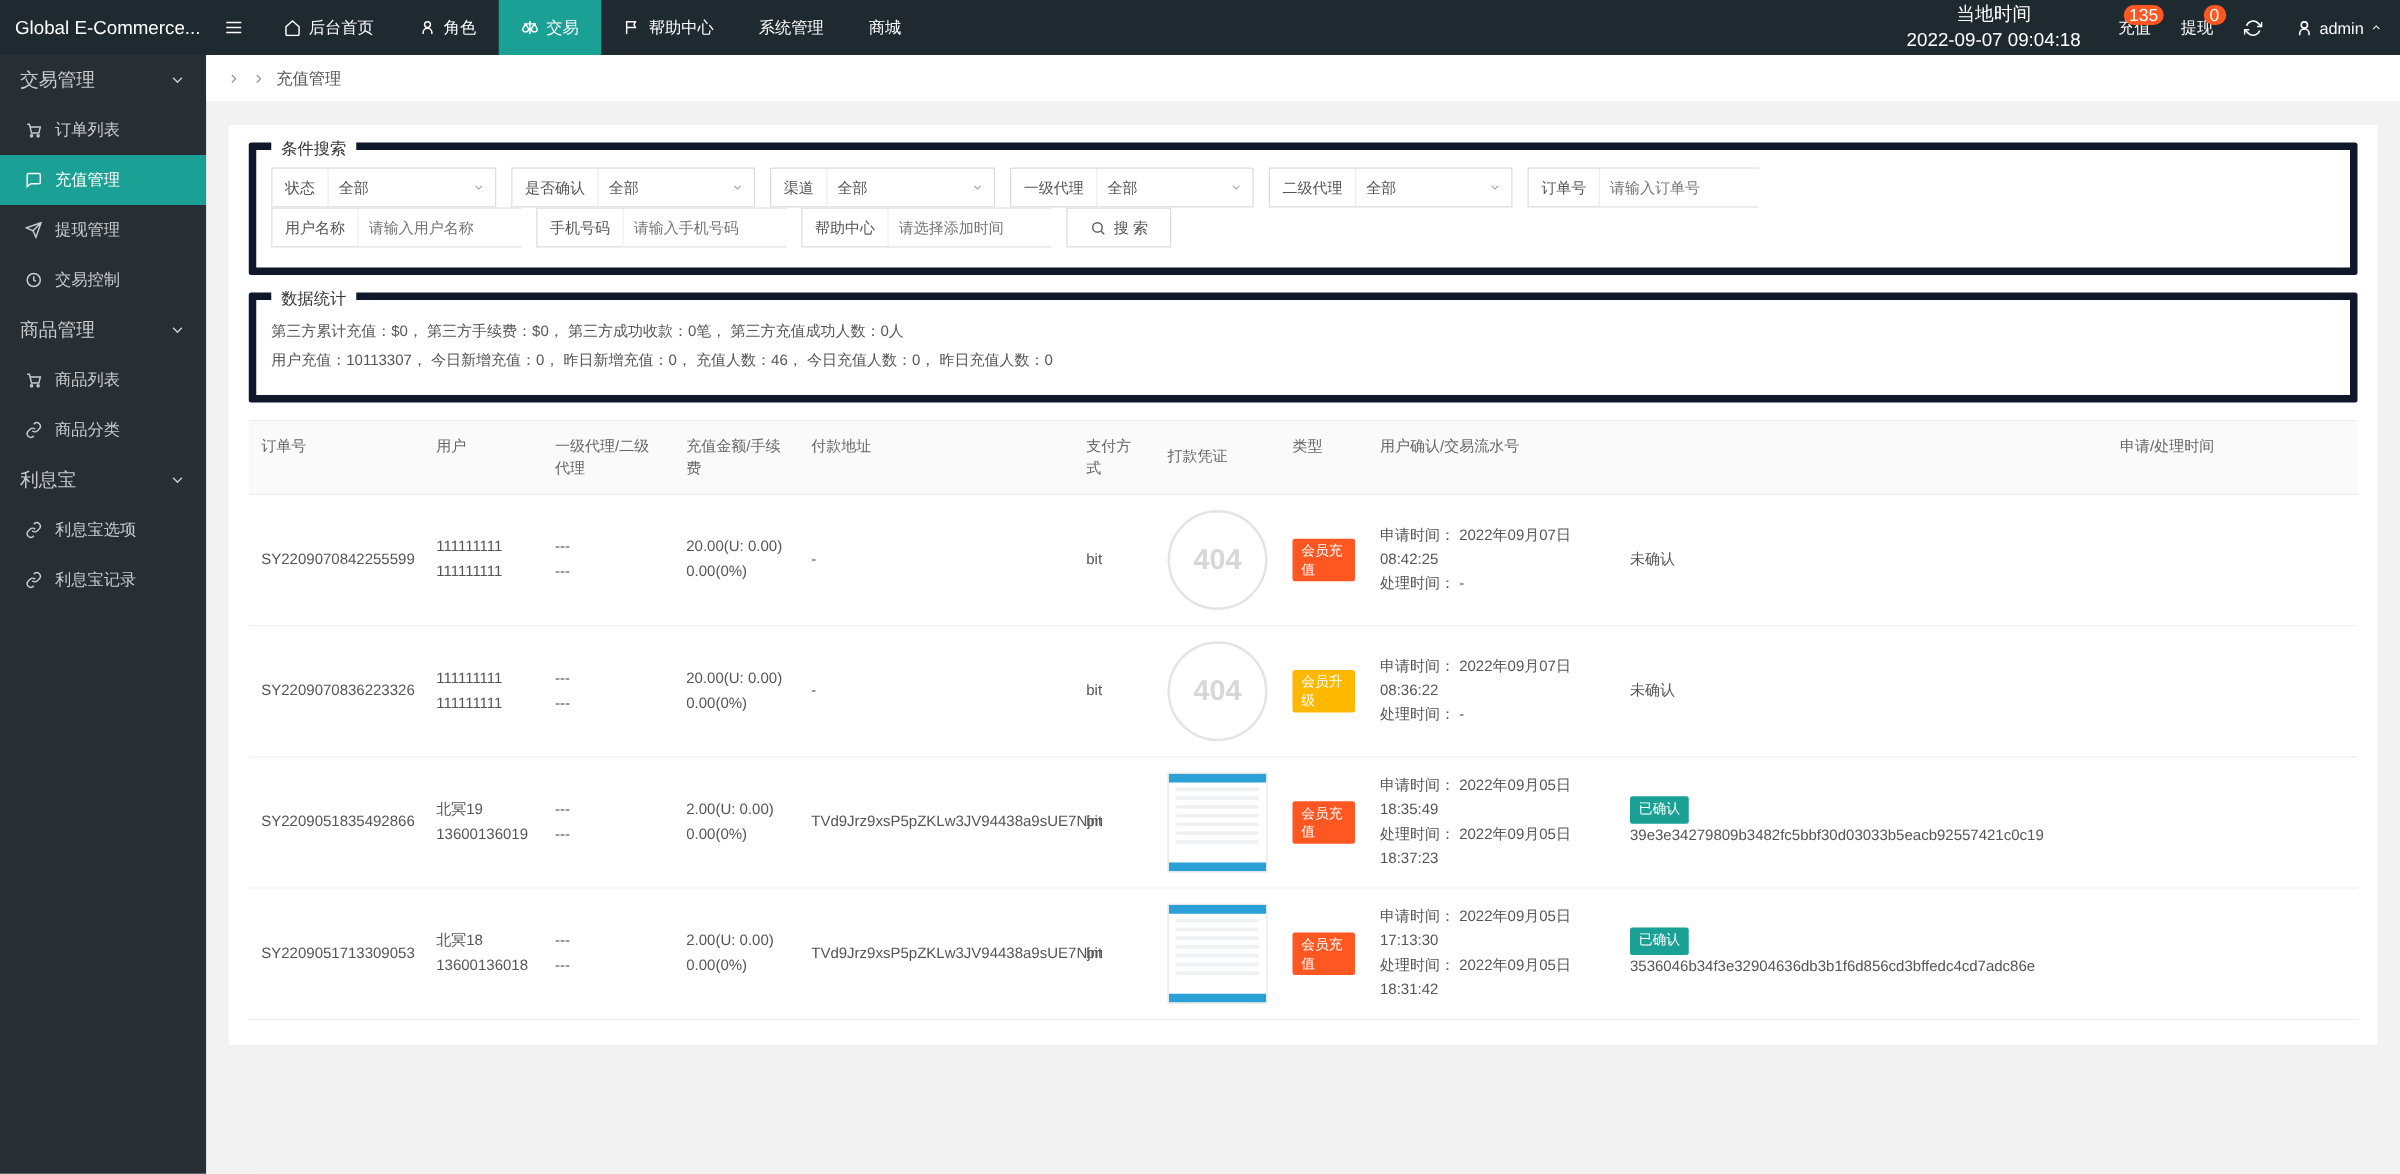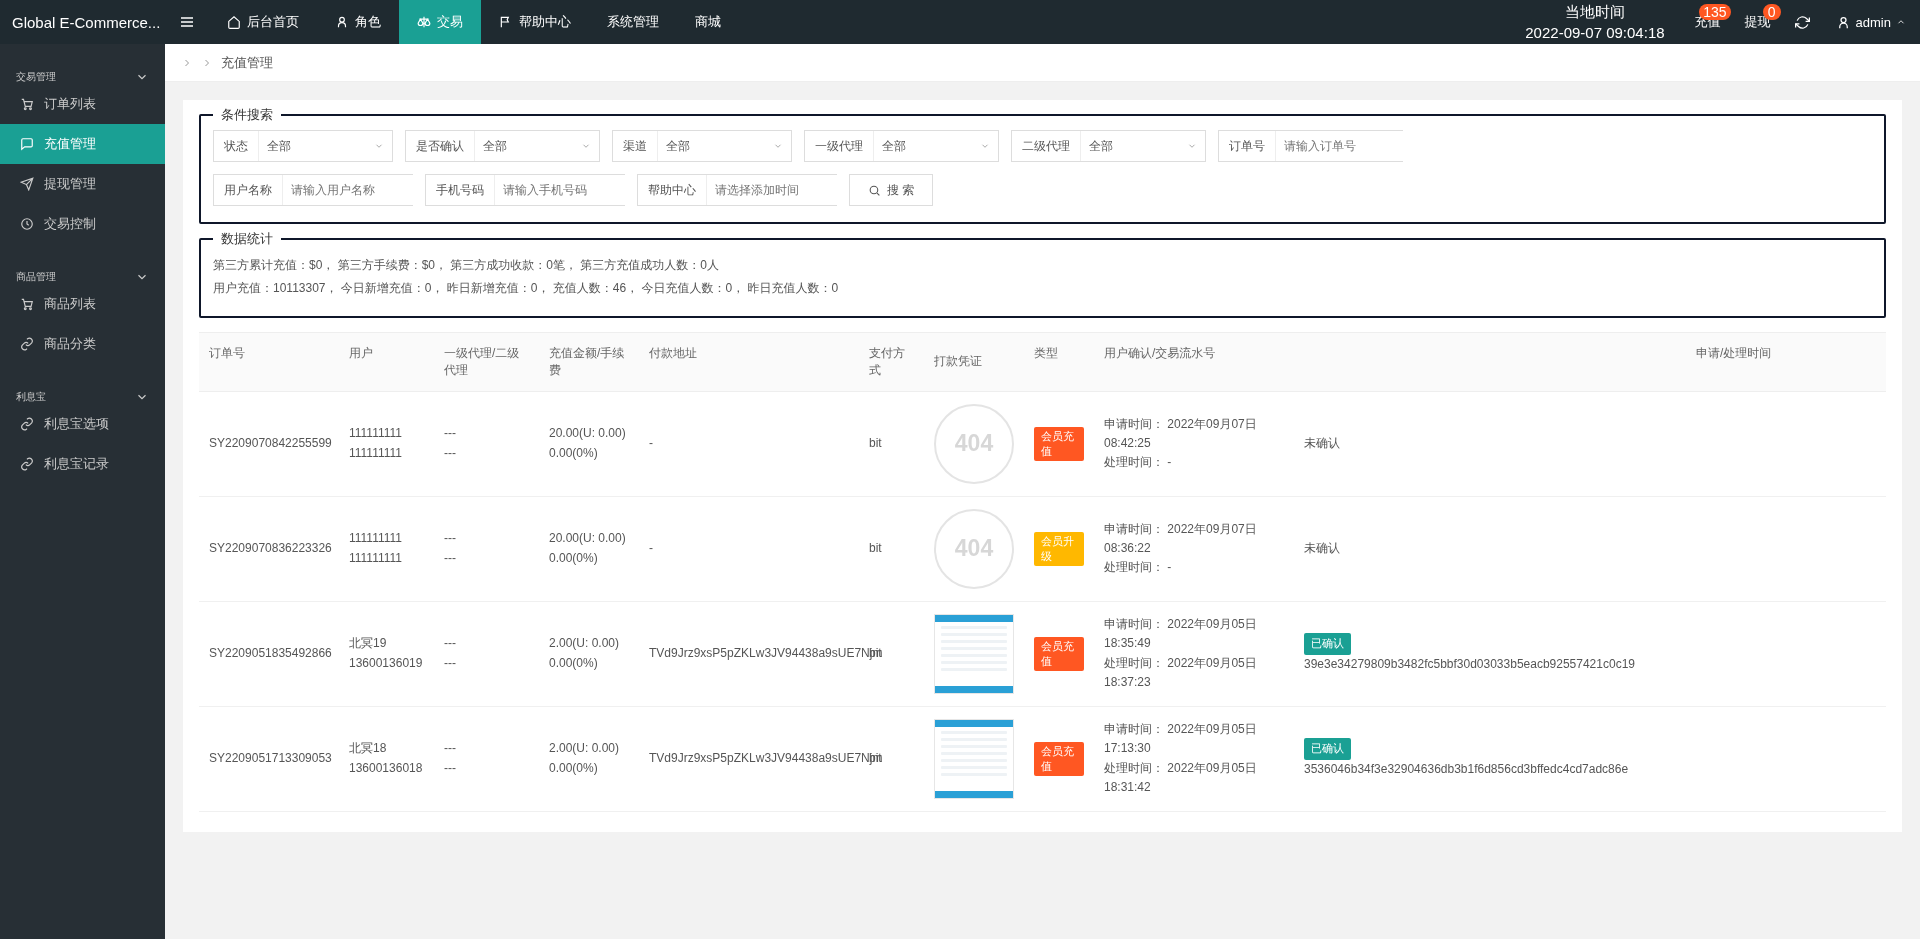--- a/index.html
+++ b/index.html
@@ -17,36 +17,36 @@
 .topright { margin-left: auto; display: flex; align-items: center; height: 44px; }
 .localtime { padding: 4px 18px; text-align: center; font-size: 15px; line-height: 1.4; }
 .tr-item { padding: 0 12px; height: 44px; display: flex; align-items: center; position: relative; cursor: pointer; font-size: 13px; }
 .badge { position: absolute; top: 4px; right: 2px; min-width: 18px; height: 16px; border-radius: 8px; background: #ff5722; color: #fff; font-size: 14px; display: flex; align-items: center; justify-content: center; padding: 0 4px; }
 .badge.red { background: #ff5722; }
 .tr-item svg { width: 15px; height: 15px; }
 .user-menu { display: flex; align-items: center; gap: 5px; padding: 0 14px; }
 
 
 .sidebar { position: fixed; left: 0; top: 44px; bottom: 0; width: 165px; background: #272f35; color: #ccc; overflow-y: auto; }
-.menu-parent { height: 40px; display: flex; align-items: flex-end; padding: 0 16px; cursor: pointer; justify-content: space-between; font-size: 10px; }
+.menu-parent { height: 40px; display: flex; align-items: center; padding: 0 16px; cursor: pointer; justify-content: space-between; font-size: 15px; }
 .menu-item { height: 40px; display: flex; align-items: center; gap: 10px; padding-left: 20px; cursor: pointer; font-size: 13px; }
 .menu-item.active { background: #1aa094; color: #fff; }
 .menu-item svg, .menu-parent svg.caret { width: 14px; height: 14px; }
 .menu-item svg { flex-shrink: 0; }
 
 
 .main { position: fixed; left: 165px; top: 44px; right: 0; bottom: 0; overflow-y: auto; background: #f2f2f2; }
 .breadcrumb { height: 38px; background: #fff; border-bottom: 1px solid #eee; display: flex; align-items: center; padding: 0 16px; gap: 8px; font-size: 13px; color: #555; }
 .breadcrumb svg { width: 12px; height: 12px; }
 
 .card { background: #fff; margin: 18px; padding: 14px 16px 20px; }
-.fieldset { border: 2px solid #0f172a; border-radius: 2px; padding: 14px 12px 16px; margin-bottom: 14px; position: relative; }
+.fieldset { border: 6px solid #0f172a; border-radius: 2px; padding: 14px 12px 16px; margin-bottom: 14px; position: relative; }
 .fieldset-legend { position: absolute; top: -10px; left: 12px; background: #fff; padding: 0 8px; color: #333; font-size: 13px; }
 
-.filter-row { display: flex; flex-wrap: wrap; gap: 12px; margin-bottom: 12px; }
+.filter-row { display: flex; flex-wrap: wrap; gap: 12px; }
 .filter-row:last-child { margin-bottom: 0; }
 .field { display: flex; align-items: center; border: 1px solid #ddd; height: 32px; background: #fff; }
 .field-label { padding: 0 10px; color: #555; font-size: 12px; border-right: 1px solid #eee; height: 100%; display: flex; align-items: center; white-space: nowrap; }
 .field-select { flex: 1; padding: 0 8px; color: #555; font-size: 12px; display: flex; align-items: center; justify-content: space-between; cursor: pointer; min-width: 100px; }
 .field-input { flex: 1; border: none; outline: none; padding: 0 8px; font-size: 12px; height: 100%; }
 .caret-down { width: 10px; height: 10px; }
 .search-btn { height: 32px; border: 1px solid #ddd; background: #fff; padding: 0 18px; display: flex; align-items: center; gap: 6px; cursor: pointer; font-size: 12px; color: #555; }
 .search-btn svg { width: 13px; height: 13px; }
 
 .stats-line { color: #555; font-size: 12px; line-height: 1.9; }

